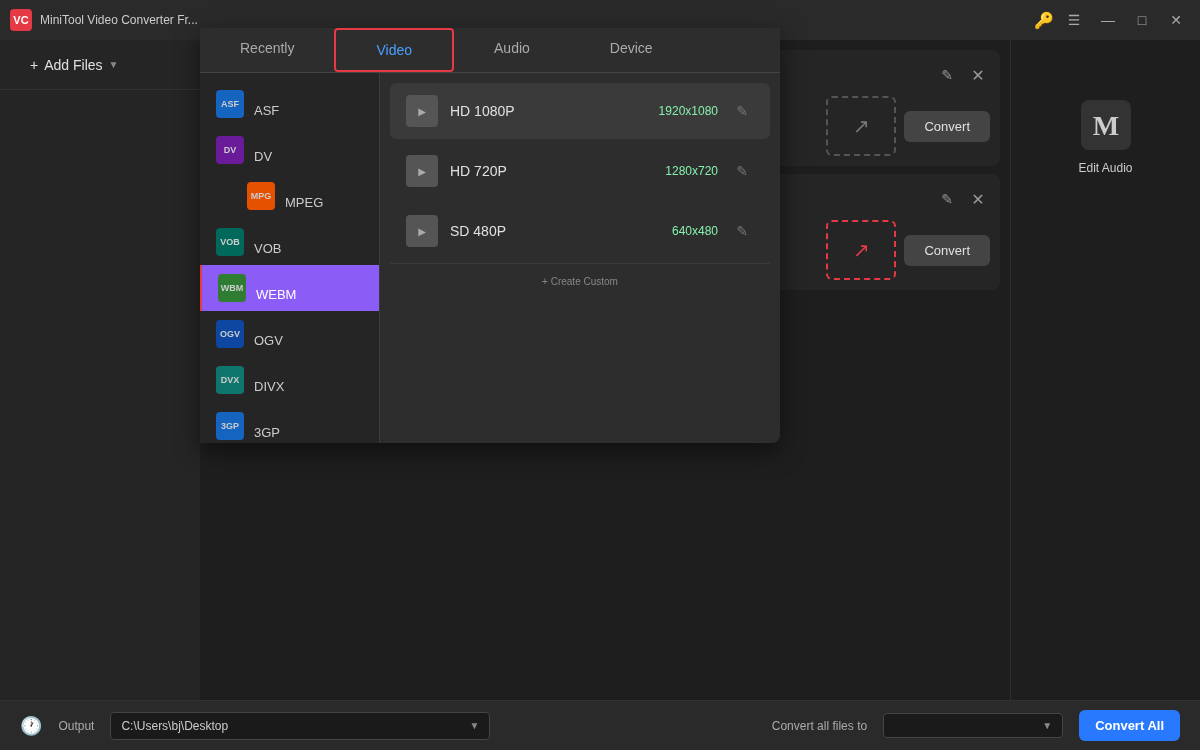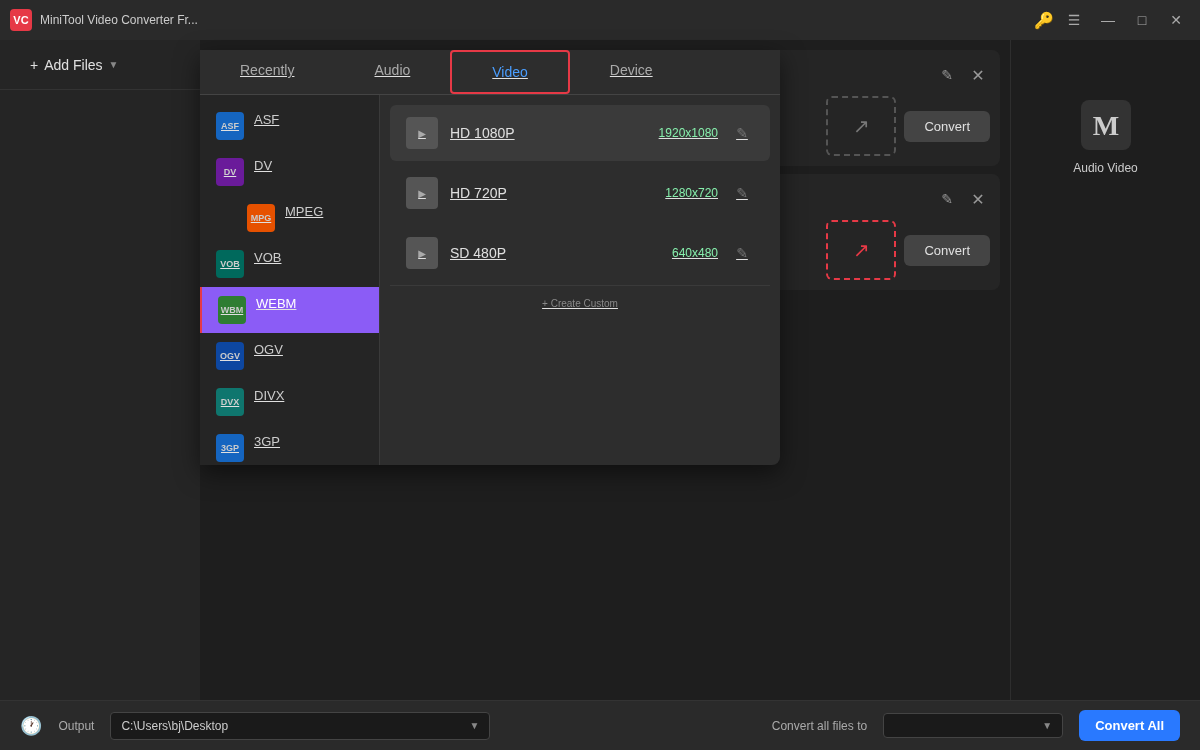--- a/index.html
+++ b/index.html
@@ -334,21 +334,21 @@
     
     .format-list {
       width: 180px;
       background: #252525;
       border-right: 1px solid #3a3a3a;
       overflow-y: auto;
       padding: 8px 0;
     }
     .format-item {
       display: flex;
-      align-items: flex-start;
+      align-items: flex-end;
       gap: 10px;
       padding: 9px 16px;
       cursor: pointer;
       font-size: 13px;
       color: #ccc;
     }
     .format-item.active {
       background: #8b5cf6;
       color: #fff;
       border-left: 2px solid #e63946;
@@ -604,30 +604,30 @@
   </div>
 
   <div class="right-section">
     <div class="edit-video-icon">
 
       <svg width="50" height="50" viewBox="0 0 50 50">
         <rect width="50" height="50" rx="8" fill="#333"></rect>
         <text x="25" y="35" text-anchor="middle" fill="#ccc" font-size="28" font-family="serif" font-weight="bold">M</text>
       </svg>
     </div>
-    <span class="edit-video-label">Audio Video</span>
+    <span class="edit-video-label">Edit Audio</span>
   </div>
 </div>
 
-<div class="dropdown-overlay" style="top: 50px; left: 200px; width: 580px; text-decoration: underline;">
+<div class="dropdown-overlay" style="top: 28px; left: 200px; width: 580px;">
 
   <div class="dropdown-tabs">
     <div class="dropdown-tab">Recently</div>
+    <div class="dropdown-tab bordered">Video</div>
     <div class="dropdown-tab">Audio</div>
-    <div class="dropdown-tab bordered">Video</div>
     <div class="dropdown-tab">Device</div>
   </div>
 
   <div class="dropdown-body">
 
     <div class="format-list">
       <div class="format-item">
         <div class="format-item-icon blue">ASF</div>
         <span>ASF</span>
       </div>

